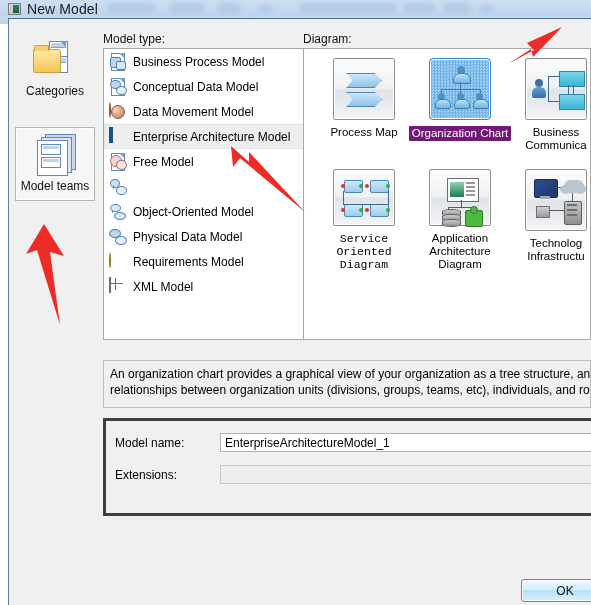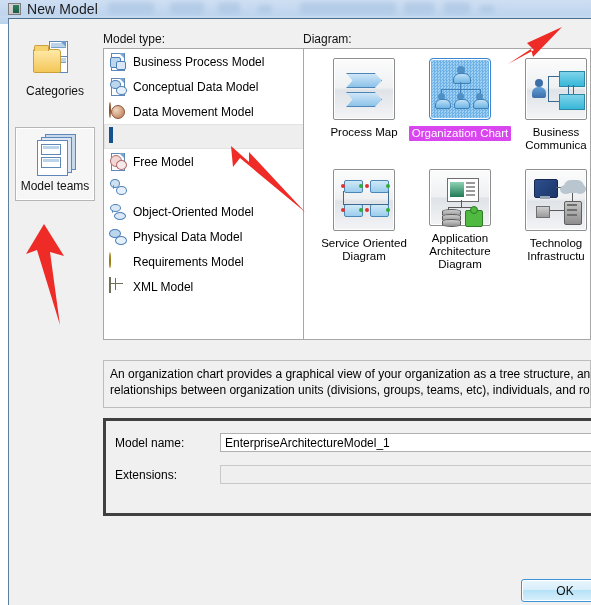--- a/index.html
+++ b/index.html
@@ -196,21 +196,21 @@
     max-width:102px;
   }
   .dg-item.selected .dg-thumb{
     border:1px solid #3a86cf;
     background:
       repeating-conic-gradient(#6fb2e8 0% 25%, #9fd0f2 0% 50%) 0 0/3px 3px,
       #8cc6ee;
     border-radius:4px;
   }
   .dg-item.selected .dg-cap{
-    background:#d946ef;color:#fff;padding:1px 3px;border-radius:1px;
+    background:#701a75;color:#fff;padding:1px 3px;border-radius:1px;
   }
 
   
   .art{position:absolute;left:0;top:0;right:0;bottom:0;}
   .art i{position:absolute;display:block;}
 
   
   .pm-ch{width:34px;height:13px;background:linear-gradient(to bottom,#cfe6f8,#8dc3e9);
     border:1px solid #4e87b5;
     clip-path:polygon(0 0,80% 0,100% 50%,80% 100%,0 100%,18% 50%);}
@@ -356,20 +356,21 @@
       <span class="mt-ico i-dmm">
         <i class="blob globe"></i><i class="ring"></i>
       </span>
       <span class="mt-txt">Data Movement Model</span>
     </div>
 
     <div class="mt-row selected">
       <span class="mt-ico i-eam">
         <i class="chip"></i><i class="corner"></i>
       </span>
+      <span class="mt-txt">Enterprise Architecture Model</span>
     </div>
 
     <div class="mt-row">
       <span class="mt-ico i-fm">
         <i class="sd"></i>
           <i class="blob c1"></i>
           <i class="blob c2"></i>
       </span>
       <span class="mt-txt">Free Model</span>
     </div>
@@ -480,21 +481,21 @@
             <i class="so-p" style="left:52px;top:14px;background:#3a3;"></i>
             <i class="so-p" style="left:7px;top:38px;background:#d33;"></i>
             <i class="so-p" style="left:25px;top:38px;background:#3a3;"></i>
             <i class="so-p" style="left:31px;top:38px;background:#d33;"></i>
             <i class="so-p" style="left:52px;top:38px;background:#3a3;"></i>
             <i style="left:9px;top:21px;width:1px;height:14px;background:#3a6a92;"></i>
             <i style="left:9px;top:34px;width:46px;height:1px;background:#3a6a92;"></i>
             <i style="left:54px;top:21px;width:1px;height:14px;background:#3a6a92;"></i>
           </span>
         </div>
-        <div class="dg-cap" style="white-space:pre-line;">Service Oriented
+        <div class="dg-cap" style="white-space:pre-line;font-family:Liberation Mono, monospace;">Service Oriented
 Diagram</div>
       </div>
 
       <div class="dg-item" style="left:104px;top:120px;">
         <div class="dg-thumb">
           <span class="art">
             <i class="aa-win" style="left:17px;top:8px;width:30px;height:22px;"></i>
             <i style="left:20px;top:12px;width:14px;height:15px;background:linear-gradient(to bottom,#8fd2b4,#1f7a55);"></i>
             <i style="left:36px;top:12px;width:9px;height:2px;background:#9a9a9a;"></i>
             <i style="left:36px;top:16px;width:9px;height:2px;background:#9a9a9a;"></i>

